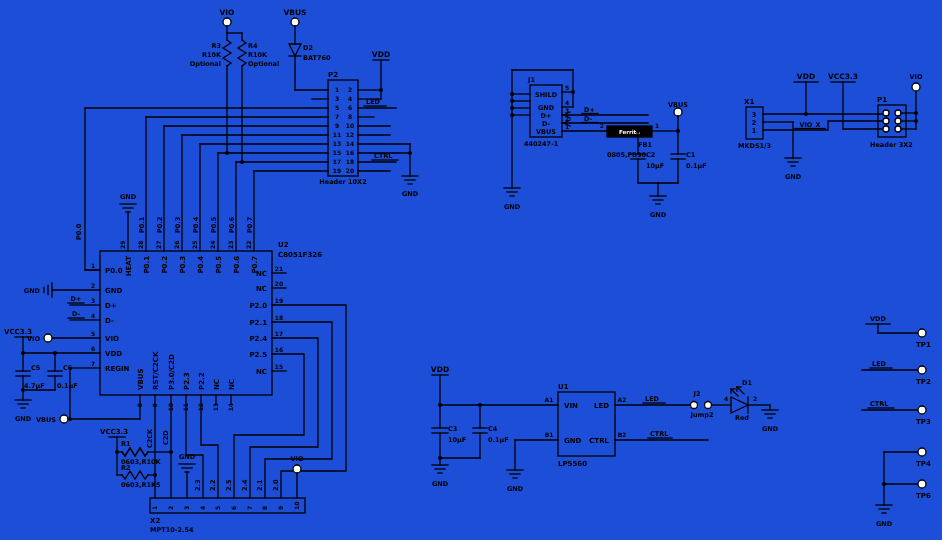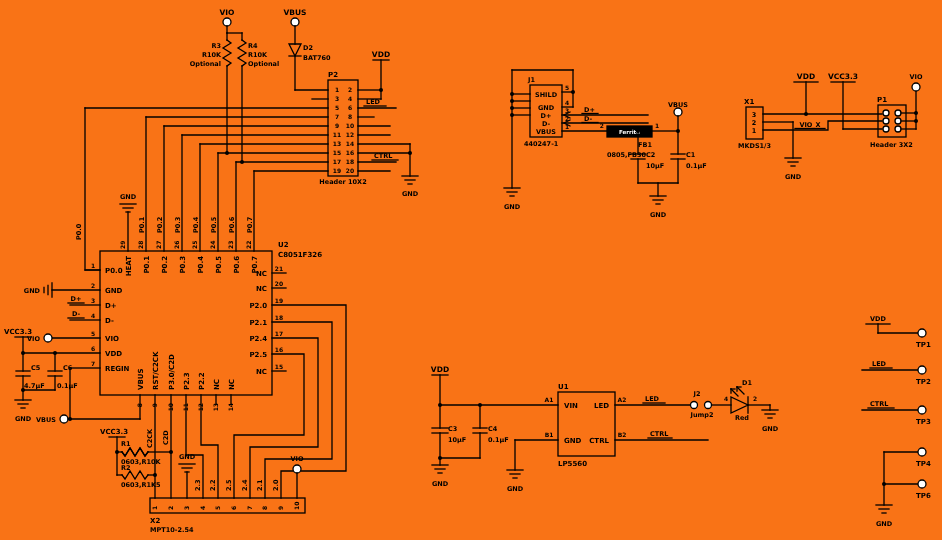--- a/index.html
+++ b/index.html
@@ -1,16 +1,16 @@
 <!DOCTYPE html>
 <html><head>
 <meta charset="utf-8">
 <style>
   html,body{margin:0;padding:0;background:#ffffff}
-  .page{width:942px;height:540px;background:#f97316;position:relative;overflow:hidden}
+  .page{width:942px;height:540px;background:#1d4ed8;position:relative;overflow:hidden}
   svg{display:block}
   line,path,rect,circle,polyline,polygon{stroke:#000;stroke-width:1.3;fill:none;stroke-linecap:square}
   text{font:bold 7.5px "DejaVu Sans",sans-serif;fill:#000;stroke:none}
   .f7{font-size:7px}.f65{font-size:6.5px}.f6{font-size:6px}
   .fer{font-size:5.5px;fill:#fff}
   .mid{text-anchor:middle}.end{text-anchor:end}
   .dot{fill:#000;stroke:none}
   .term{fill:#fff}
   .inv{fill:#000}
 </style>

